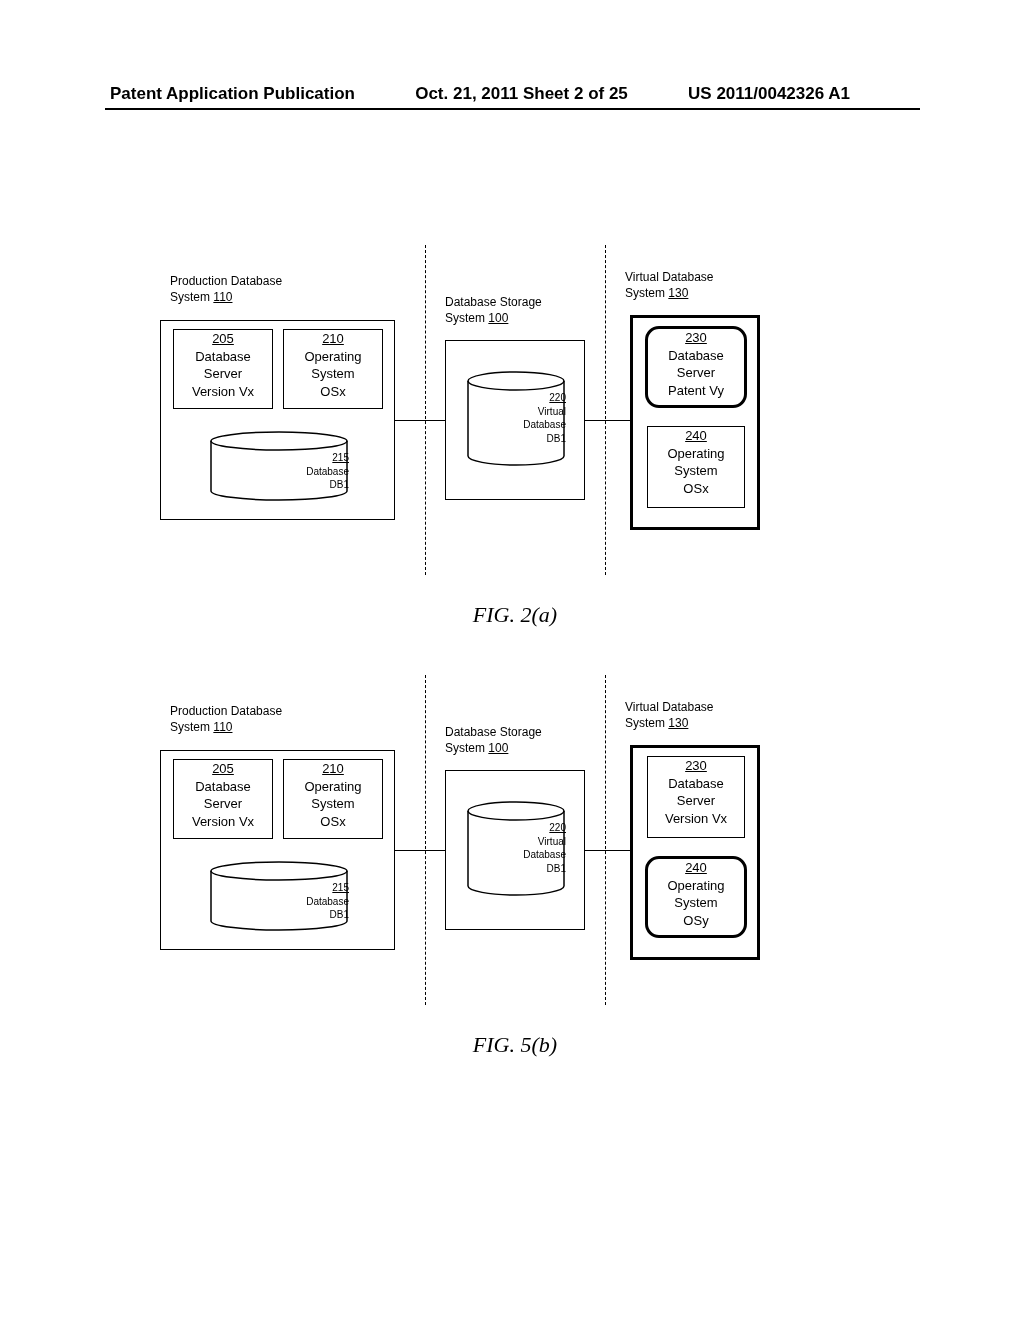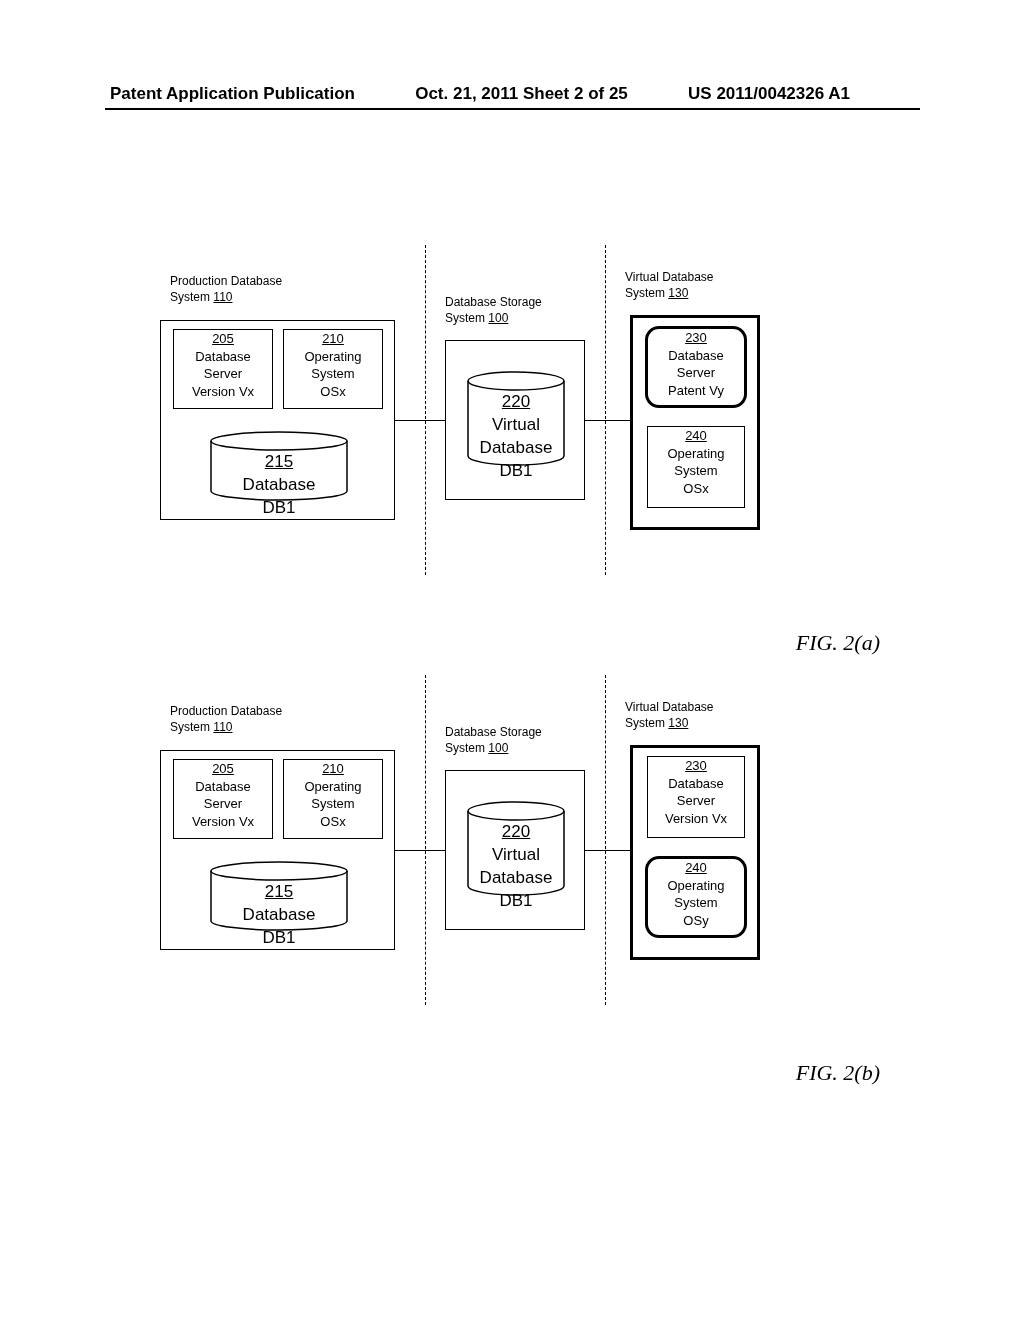--- a/index.html
+++ b/index.html
@@ -61,46 +61,45 @@
     position: absolute;
     border: 1.5px solid #000;
     text-align: center;
     font-size: 13px;
     line-height: 1.35;
   }
   .inner-box.bold { border-width: 3px; border-radius: 14px; }
 
   .cyl {
     position: absolute;
-    text-align: center;
-    font-size: 17px;
+    text-align: right;
+    font-size: 10px;
     line-height: 1.35;
   }
   .cyl svg { position: absolute; left:0; top:0; }
   .cyl .cyl-txt { position: relative; top: 20px; }
 
   .dash-col {
     position: absolute;
     border-left: 1.5px dashed #000;
     top: -5px;
   }
 
   .h-line {
     position: absolute;
     border-top: 1.5px solid #000;
   }
 
   .fig-caption {
     position: absolute;
     width: 100%;
-    text-align: right;
+    text-align: center;
     font-style: italic;
     font-size: 22px;
     font-family: "Times New Roman", serif;
-    margin-top: 28px;
   }
 </style>
 </head>
 <body>
 
 <div class="page">
 
   <div class="header">
     <span>Patent Application Publication</span>
     <span>Oct. 21, 2011  Sheet 2 of 25</span>
@@ -258,16 +257,16 @@
         <span class="ref-num">240</span><br>
         <span>Operating</span><br>
         <span>System</span><br>
         <span>OSy</span>
       </div>
     </div>
 
     <div class="h-line" style="left:245px; top:170px; width:50px;"></div>
     <div class="h-line" style="left:435px; top:170px; width:45px;"></div>
 
-    <div class="fig-caption" style="top:352px;">FIG. 2(b)</div>
+    <div class="fig-caption" style="top:352px;">FIG. 5(b)</div>
   </div>
 
 </div>
 
 </body></html>

